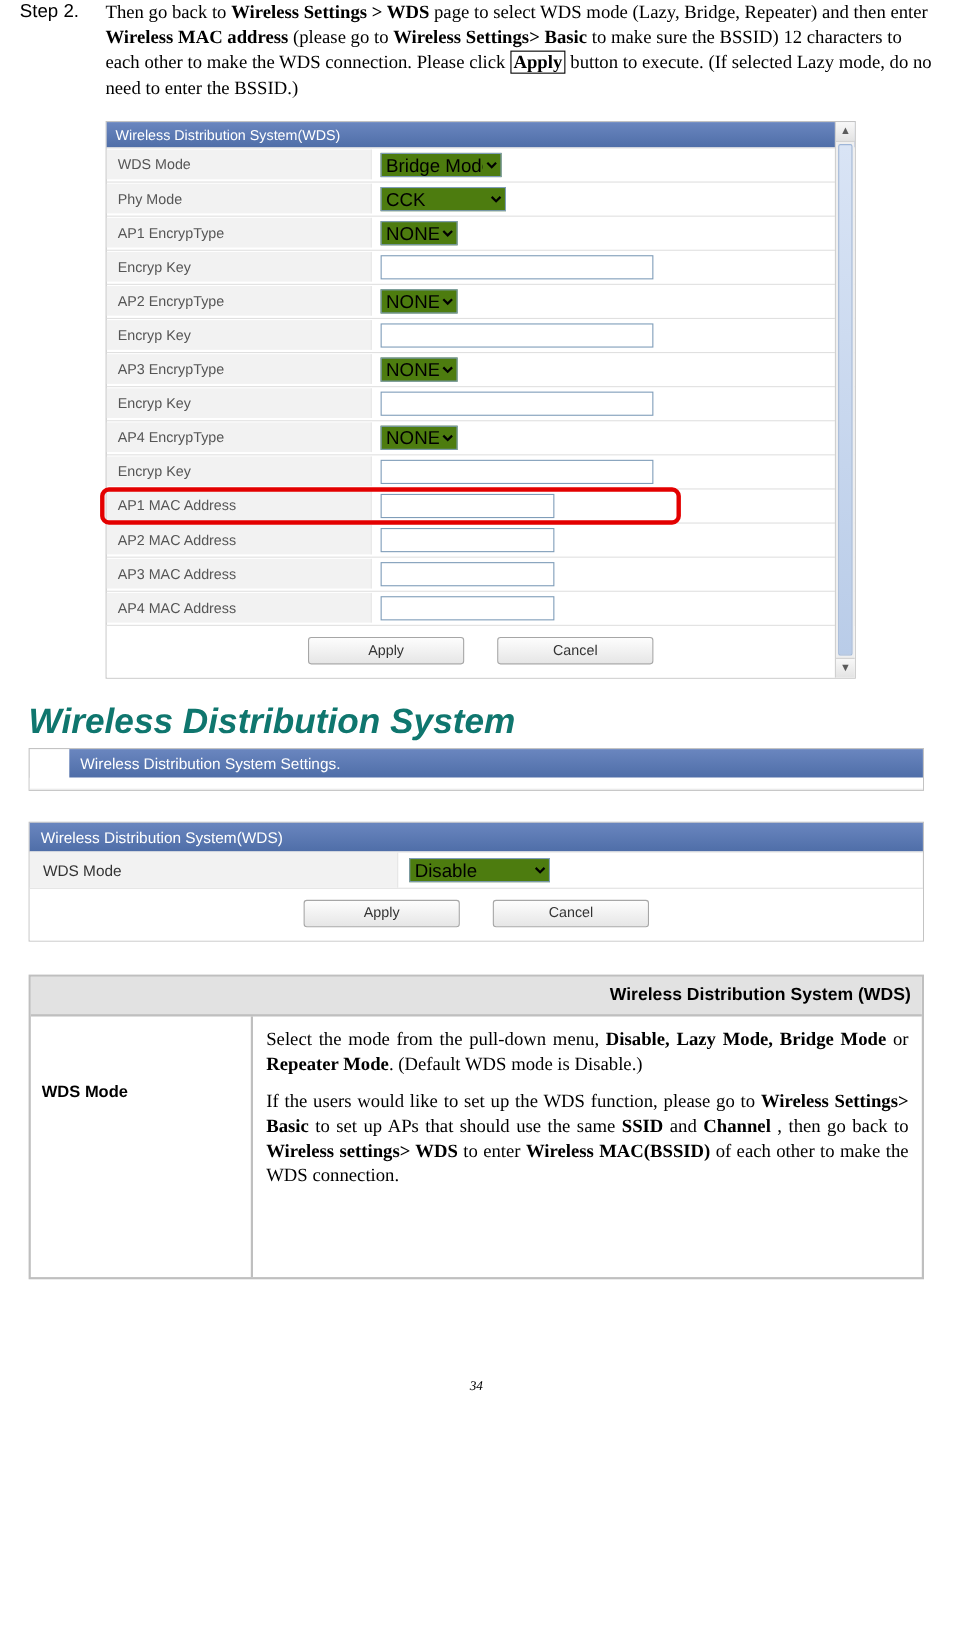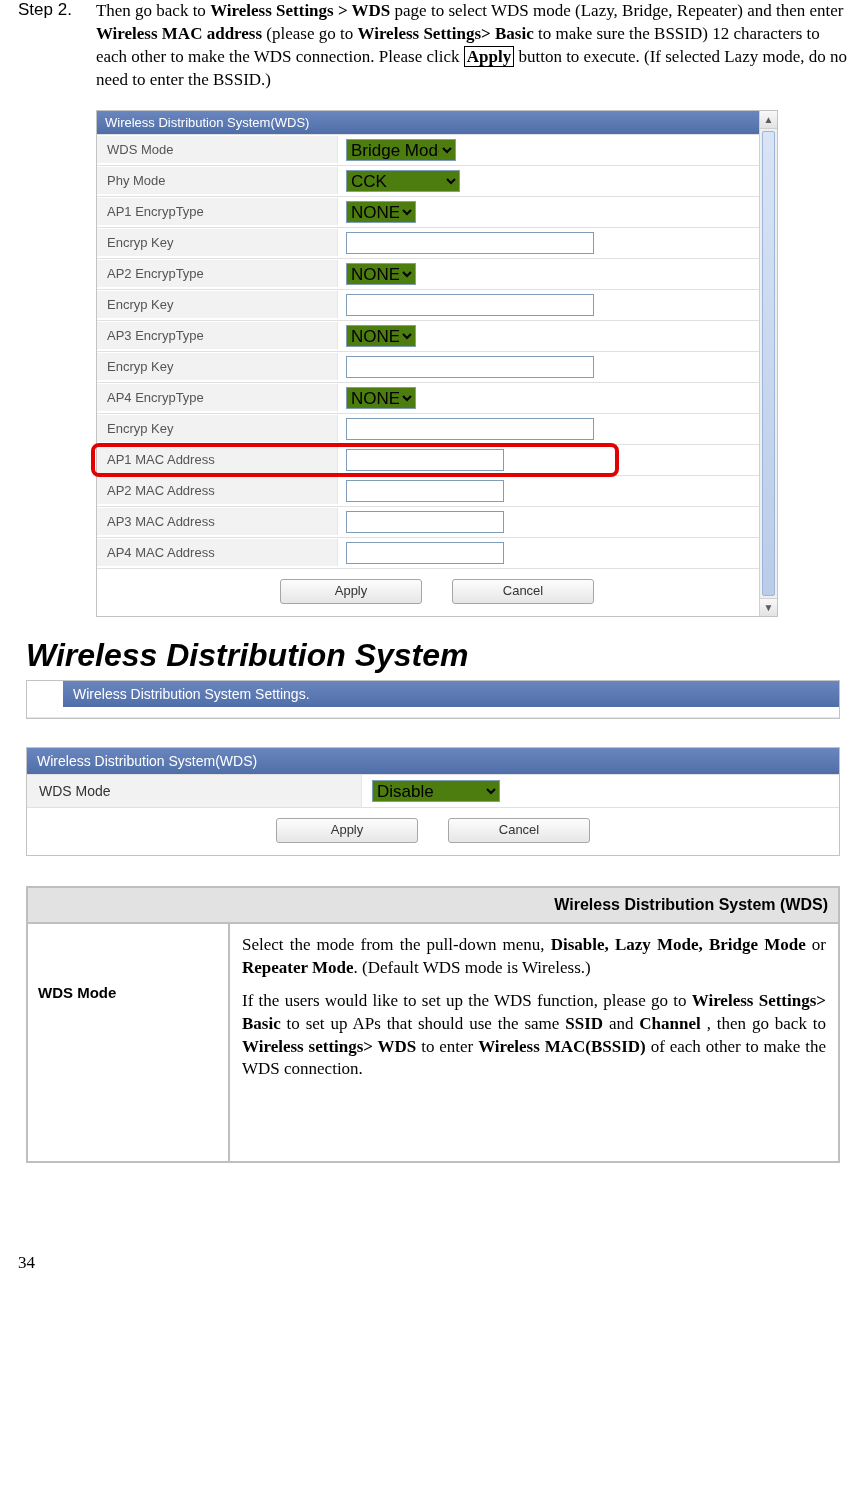--- a/index.html
+++ b/index.html
@@ -144,21 +144,21 @@
     border: 1px solid #9db5d8;
     border-radius: 2px;
   }
 
   
   .wds-title {
     font-family: Arial, Helvetica, sans-serif;
     font-weight: bold;
     font-style: italic;
     font-size: 32px;
-    color: #000000;
+    color: #0f766e;
     margin: 20px 0 6px 8px;
   }
   .panel2, .panel3 {
     margin: 0 8px;
     font-family: Arial, Helvetica, sans-serif;
     font-size: 14px;
   }
   .panel2 {
     border: 1px solid #c3c3c3;
   }
@@ -227,24 +227,25 @@
     flex: 1 1 auto;
     padding: 10px 12px 70px 12px;
     font-family: "Times New Roman", Times, serif;
     font-size: 17px;
     line-height: 1.35;
     text-align: justify;
   }
   .desc-right p { margin: 0 0 10px 0; }
 
   .page-number {
-    text-align: left;
-    font-size: 17px;
+    text-align: center;
+    font-size: 12px;
     margin-top: 90px;
     font-family: "Times New Roman", serif;
+    font-style: italic;
   }
 </style>
 </head>
 <body>
 
 <div class="page">
 
   <div class="step-row">
     <div class="step-label">Step 2.</div>
     <div class="step-text">
@@ -347,21 +348,21 @@
       <div class="win-btn">Cancel</div>
     </div>
   </div>
 
   <div class="desc-table">
     <div class="desc-header">Wireless Distribution System (WDS)</div>
     <div class="desc-body">
       <div class="desc-left">WDS Mode</div>
       <div class="desc-right">
         <p>
-          <span>Select the mode from the pull-down menu, </span><span class="bold">Disable, Lazy Mode, Bridge Mode</span><span> or </span><span class="bold">Repeater Mode</span><span>. (Default WDS mode is Wireless.)</span>
+          <span>Select the mode from the pull-down menu, </span><span class="bold">Disable, Lazy Mode, Bridge Mode</span><span> or </span><span class="bold">Repeater Mode</span><span>. (Default WDS mode is Disable.)</span>
         </p>
         <p>
           <span>If the users would like to set up the WDS function, please go to </span><span class="bold">Wireless Settings&gt; Basic</span><span> to set up APs that should use the same </span><span class="bold">SSID</span><span> and </span><span class="bold">Channel</span><span> , then go back to </span><span class="bold">Wireless settings&gt; WDS</span><span> to enter </span><span class="bold">Wireless MAC(BSSID)</span><span> of each other to make the WDS connection.</span>
         </p>
       </div>
     </div>
   </div>
 
   <div class="page-number">34</div>
 </div>

